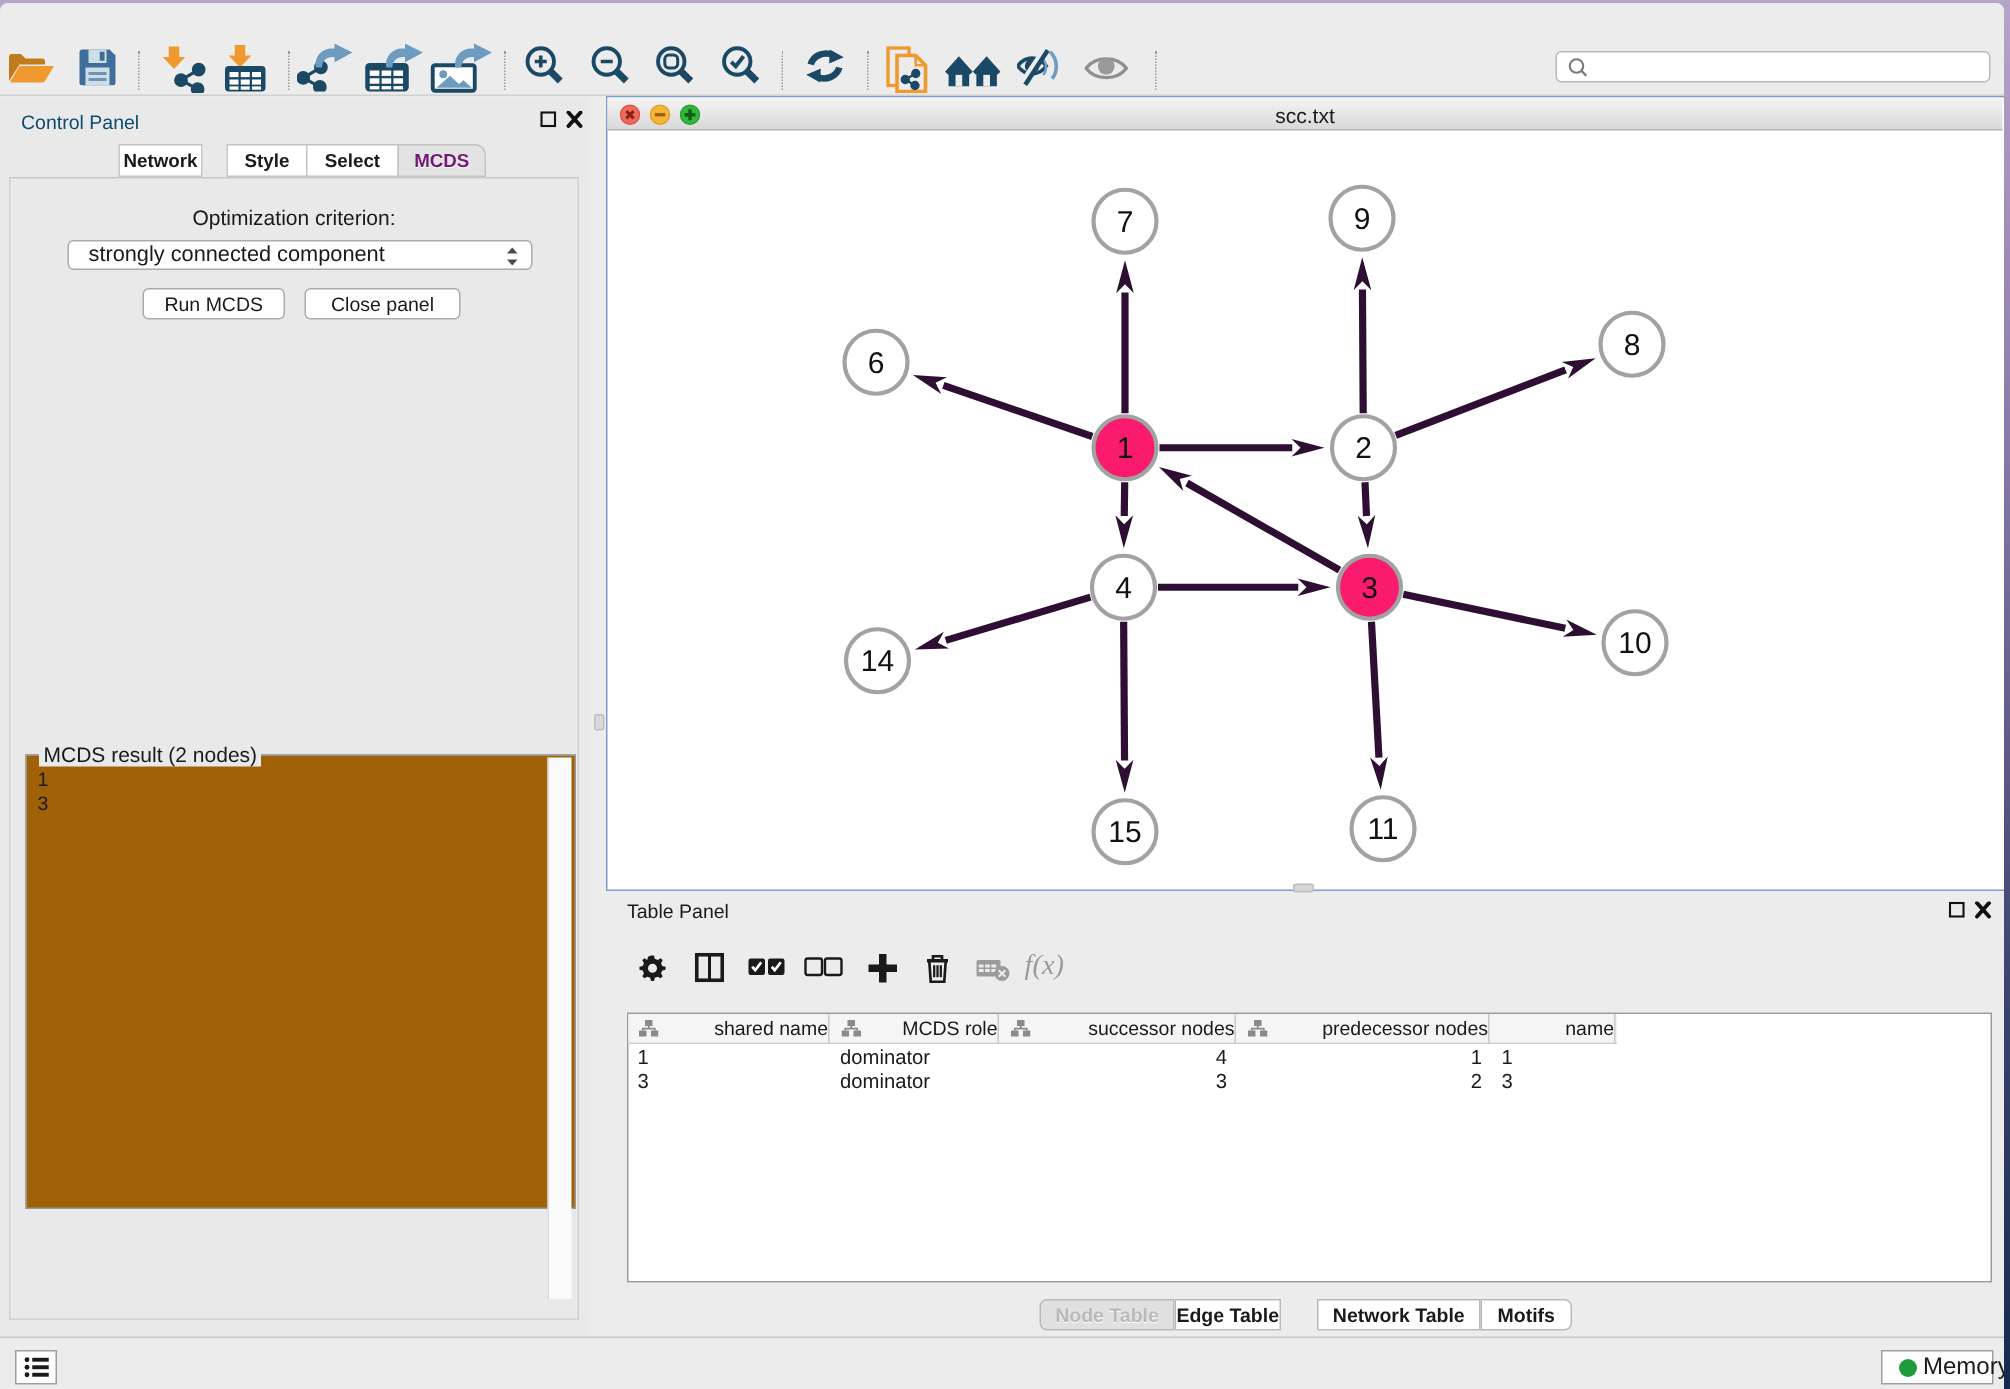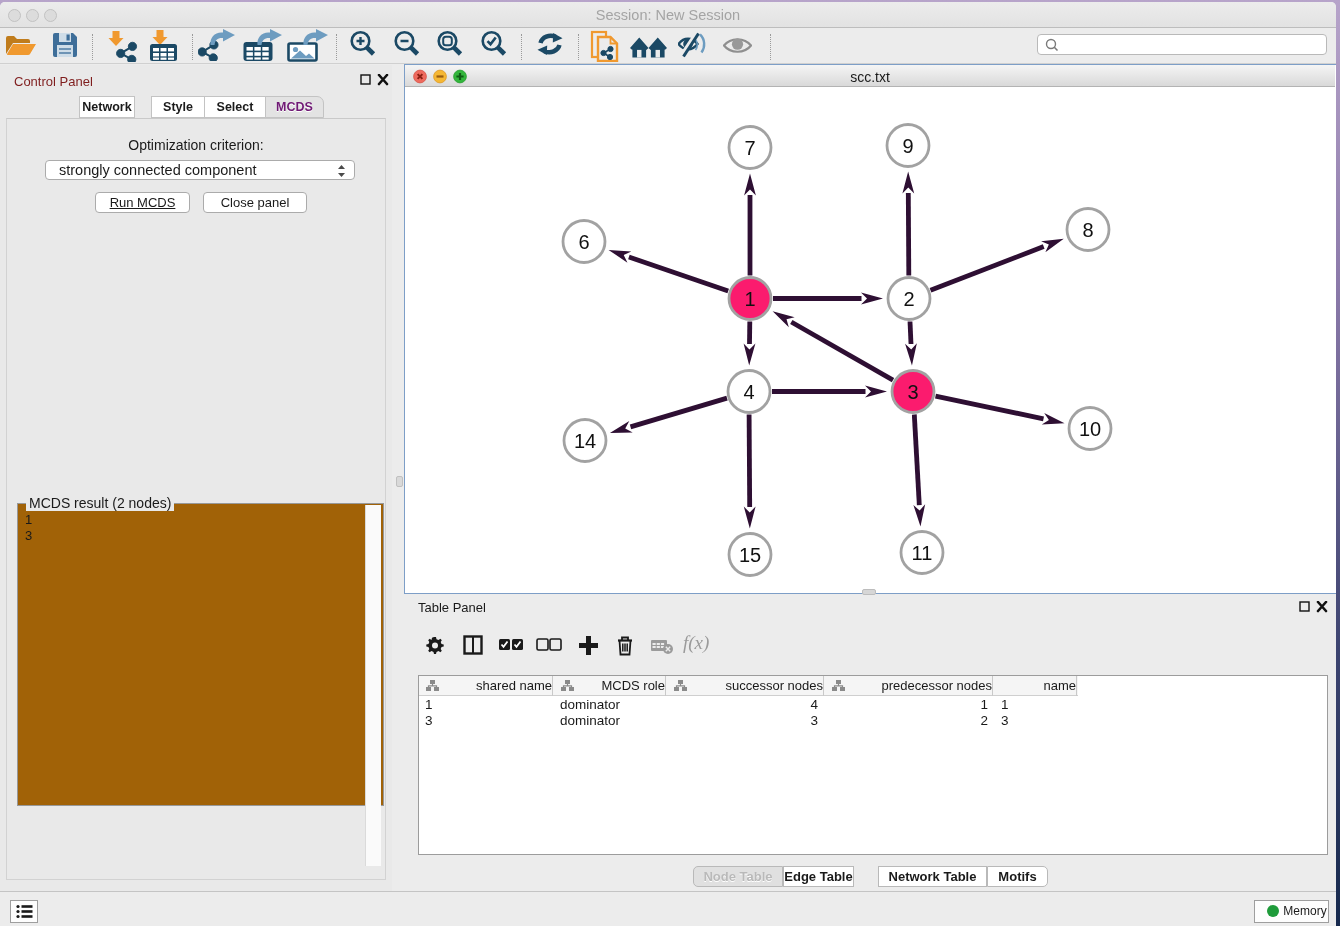--- a/index.html
+++ b/index.html
@@ -11,21 +11,21 @@
   #titlebar { position:absolute; left:0; top:0; width:1336px; height:26px; background:linear-gradient(#ececec,#e2e2e2); border-bottom:1px solid #bdbdbd; }
   .tl { position:absolute; top:7px; width:13px; height:13px; border-radius:50%; background:#dcdcdc; border:1px solid #c2c2c2; }
   #wtitle { position:absolute; top:5px; left:0; width:100%; text-align:center; font-size:14.5px; color:#a4a4a4; }
   
   #toolbar { position:absolute; left:0; top:27px; width:1336px; height:35px; background:#ececec; border-bottom:1px solid #d0d0d0; }
   .tsep { position:absolute; top:5px; height:26px; width:0; border-left:1px dotted #9a9a9a; }
   .ticon { position:absolute; top:3px; }
   #search { position:absolute; left:1037px; top:5px; width:290px; height:21px; background:#fff; border:1px solid #b9b9b9; border-radius:4px; }
   
   #cpanel { position:absolute; left:0; top:63px; width:392px; height:828px; background:#e9e9e9; }
-  #cptitle { position:absolute; left:14px; top:9px; font-size:13px; color:#7f1d1d; }
+  #cptitle { position:absolute; left:14px; top:9px; font-size:13px; color:#0c4a6e; }
   .tab { position:absolute; top:0; height:22px; background:#fff; border:1px solid #c3c3c3; font-size:12.5px; font-weight:bold; color:#1a1a1a; text-align:center; line-height:21px; }
   #cptabs { position:absolute; left:0; top:31px; width:392px; height:22px; }
   #cpbody { position:absolute; left:6px; top:53px; width:380px; height:762px; background:#e9e9e9; border:1px solid #d2d2d2; border-top:1px solid #c9c9c9; }
   #optlabel { position:absolute; left:0; top:18px; width:100%; text-align:center; font-size:14px; color:#1a1a1a; }
   #dropdown { position:absolute; left:38px; top:41px; width:310px; height:20px; background:#fff; border:1px solid #ababab; border-radius:4px; font-size:14.5px; color:#1a1a1a; line-height:19px; padding-left:13px; }
   .btn { position:absolute; top:73px; height:21px; background:#fff; border:1px solid #ababab; border-radius:4px; font-size:13px; color:#1a1a1a; text-align:center; line-height:20px; }
   #fieldset { position:absolute; left:10px; top:384px; width:367px; height:303px; border:1px solid #989898; background:#a16207; }
   #fslabel { position:absolute; left:8px; top:-9px; background:#e9e9e9; padding:0 3px; font-size:14px; color:#1a1a1a; }
   #fstext { position:absolute; left:7px; top:8px; font-size:13px; color:#1a1a1a; line-height:16px; }
   #fsscroll { position:absolute; right:2px; top:1px; width:16px; height:361px; background:#fafafa; border-left:1px solid #dadada; }
@@ -39,31 +39,25 @@
   #ttoolbar { position:absolute; left:12px; top:29px; width:906px; height:40px; }
   #ttable { position:absolute; left:12px; top:79px; width:910px; height:180px; background:#fff; border:1px solid #9c9c9c; }
   #thead { position:absolute; left:0; top:0; width:659px; height:20px; background:#f5f5f5; border-bottom:1px solid #cfcfcf; }
   .th { position:absolute; top:0; height:20px; border-right:1px solid #c9c9c9; font-size:13px; color:#1a1a1a; text-align:right; line-height:20px; }
   .td { position:absolute; font-size:13.5px; color:#1a1a1a; height:16px; line-height:16px; }
   #btabs { position:absolute; left:287px; top:270px; height:21px; }
   .btab { position:absolute; top:0; height:21px; background:#fff; border:1px solid #b9b9b9; font-size:13px; font-weight:bold; color:#1a1a1a; text-align:center; line-height:20px; }
   
   #status { position:absolute; left:0; top:889px; width:1336px; height:35px; background:#ececec; border-top:1px solid #c4c4c4; }
   #listbtn { position:absolute; left:10px; top:8px; width:28px; height:23px; background:#fdfdfd; border:1px solid #9e9e9e; }
-  #membtn { position:absolute; left:1254px; top:8px; width:75px; height:23px; background:#fdfdfd; border:1px solid #9e9e9e; font-size:12px; color:#1a1a1a; white-space:nowrap; line-height:21px;text-align:center; }
+  #membtn { position:absolute; left:1254px; top:8px; width:75px; height:23px; background:#fdfdfd; border:1px solid #9e9e9e; font-size:16px; color:#1a1a1a; white-space:nowrap; line-height:21px;text-align:center; }
 </style>
 </head>
 <body>
 <div id="win">
-  <div id="titlebar">
-    <div class="tl" style="left:8px"></div>
-    <div class="tl" style="left:26px"></div>
-    <div class="tl" style="left:44px"></div>
-    <div id="wtitle">Session: New Session</div>
-  </div>
   <div id="toolbar">
     <div id="tbicons">
         <svg class="ticon" style="left:4px;top:1px" width="34" height="28" viewBox="0 0 34 28">
           <path d="M2 24 L2 8 Q2 6 4 6 L10 6 L13 9 L24 9 Q26 9 26 11 L26 13 L9 13 Z" fill="#c07c1c"></path>
 <path d="M3 24 L9 14 L32 14 L26 24 Q25.5 25 24 25 L4 25 Q2.6 25 3 24 Z" fill="#f0992f"></path>
         </svg>
 <svg class="ticon" style="left:51px;top:2px" width="28" height="26" viewBox="0 0 28 26">
           <path d="M2 4 Q2 2 4 2 L22 2 L26 6 L26 24 Q26 26 24 26 L4 26 Q2 26 2 24 Z" fill="#3e6e99"></path>
 <rect x="8" y="2" width="12" height="9" fill="#cfdde8"></rect>
           <rect x="15.5" y="3.5" width="3.2" height="6" fill="#3e6e99"></rect>
@@ -217,21 +211,21 @@
       <div class="tab" style="left:265px;width:59px;background:#e3e3e3;color:#701a75;text-shadow:0 1px 0 #fff;border-radius:0 7px 0 0;">MCDS</div>
     </div>
     <div id="cpbody">
       <div id="optlabel">Optimization criterion:</div>
       <div id="dropdown">strongly connected component
         <svg width="11" height="14" style="position:absolute;right:7px;top:3px" viewBox="0 0 11 14">
             <path d="M2 5 L5.5 1 L9 5 Z" fill="#4a4a4a"></path>
             <path d="M2 9 L5.5 13 L9 9 Z" fill="#4a4a4a"></path>
           </svg>
       </div>
-      <div class="btn" style="left:88px;width:95px;text-decoration:underline;">Run MCDS</div>
+      <div class="btn" style="left:88px;width:95px;">Run MCDS</div>
       <div class="btn" style="left:196px;width:104px;">Close panel</div>
       <div id="fieldset">
         <div id="fslabel">MCDS result (2 nodes)</div>
         <div id="fstext">1<br>3</div>
         <div id="fsscroll"></div>
       </div>
     </div>
   </div>
   <div id="nwin">
     <div id="ntitle">

